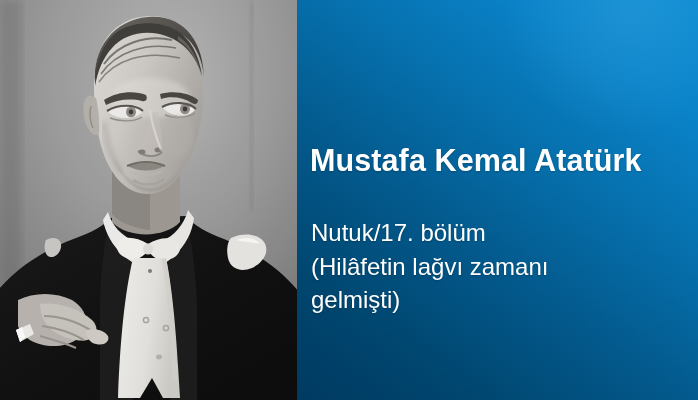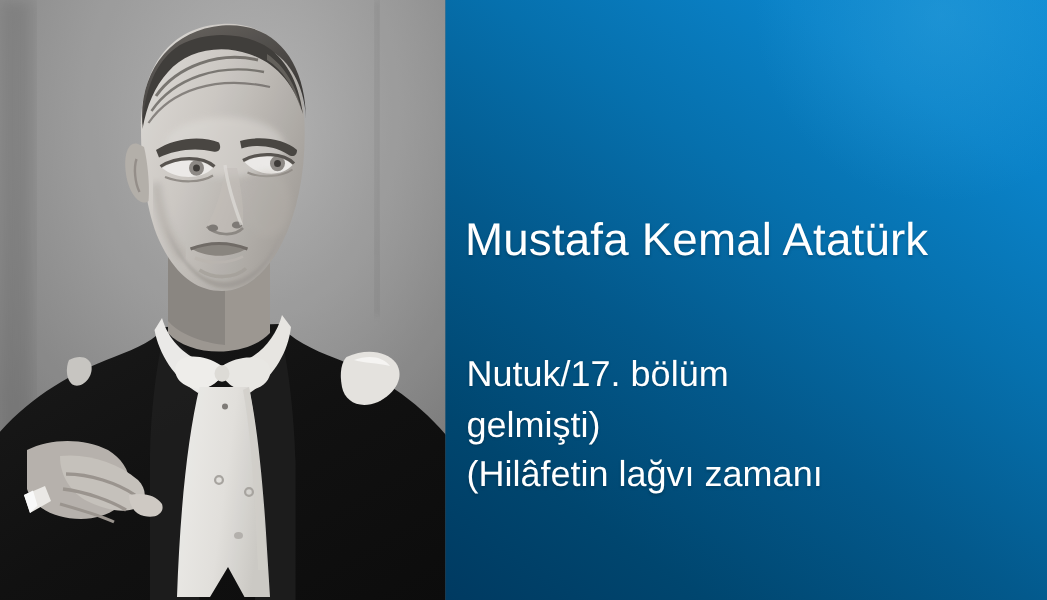--- a/index.html
+++ b/index.html
@@ -72,37 +72,36 @@
     height: 400px;
   }
 
   .title {
     position: absolute;
     left: 0;
     top: 141px;
     color: #ffffff;
     font-size: 30.5px;
     line-height: 38px;
-    font-weight: normal;
+    font-weight: bold;
     letter-spacing: 0.1px;
     white-space: nowrap;
     text-shadow: 0 1px 2px rgba(0,0,0,0.22);
   }
 
   .subtitle {
     position: absolute;
     left: 1px;
     top: 216px;
     width: 380px;
     color: #ffffff;
     font-size: 24px;
     line-height: 33.5px;
     font-weight: normal;
     text-shadow: 0 1px 2px rgba(0,0,0,0.22);
-    margin-top: 17px;
   }
   .subtitle-line {
     display: block;
     white-space: nowrap;
   }
 
   
   .logo {
     position: absolute;
     right: 12px;
@@ -305,21 +304,21 @@
     </svg>
   </div>
 
   <div class="blue-panel">
     <div class="text-block">
 
       <div class="title">Mustafa Kemal Atatürk</div>
 
       <div class="subtitle">
         <span class="subtitle-line">Nutuk/17. bölüm</span>
+        <span class="subtitle-line">(Hilâfetin lağvı zamanı</span>
         <span class="subtitle-line">gelmişti)</span>
-        <span class="subtitle-line">(Hilâfetin lağvı zamanı</span>
       </div>
 
     </div>
 
   </div>
 
 </div>
 
 </body></html>

